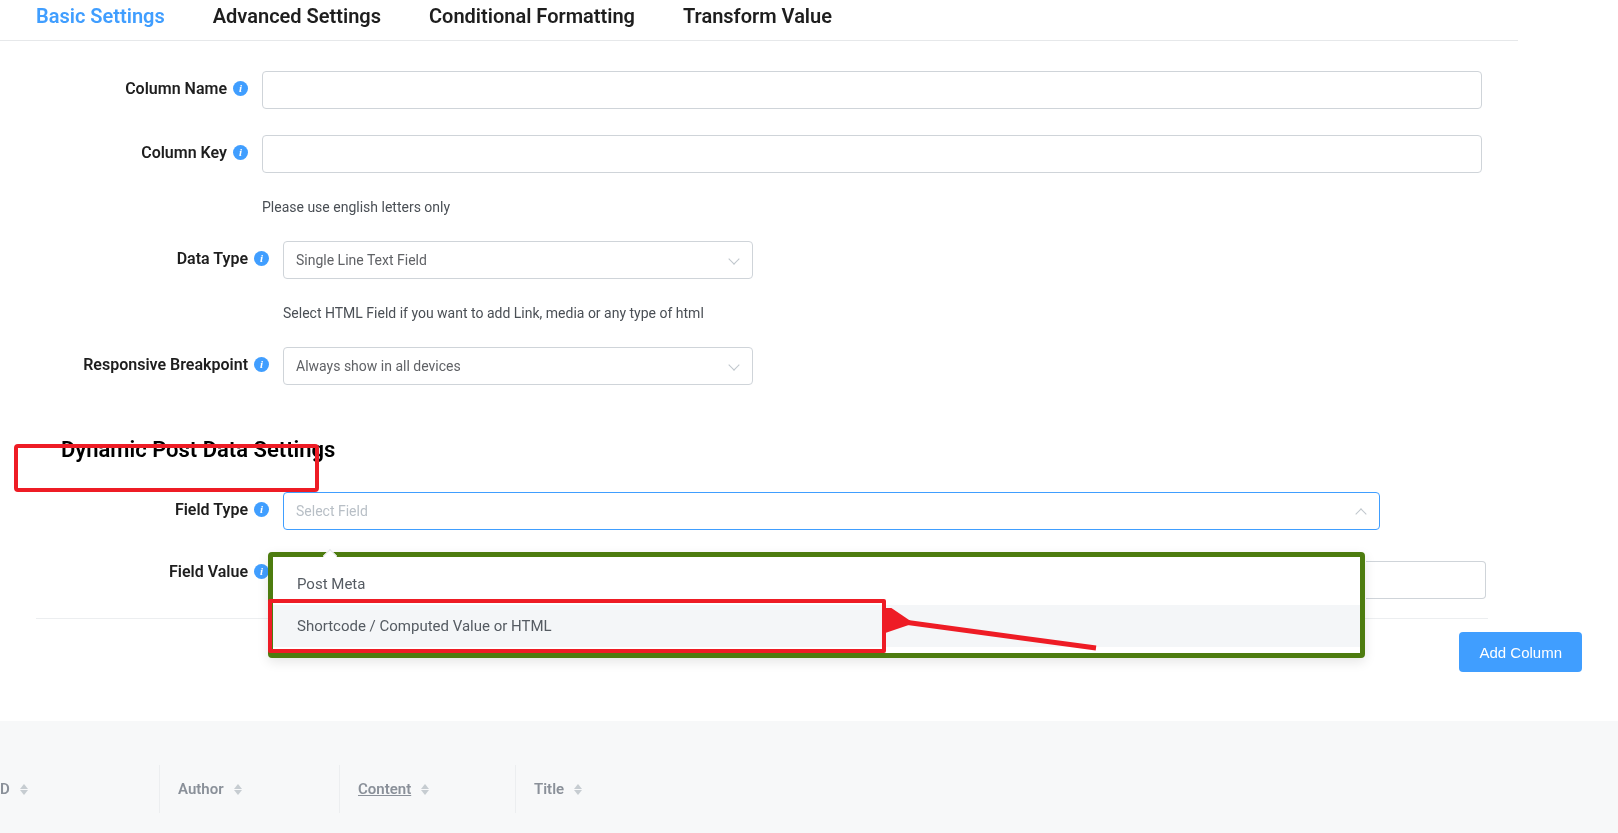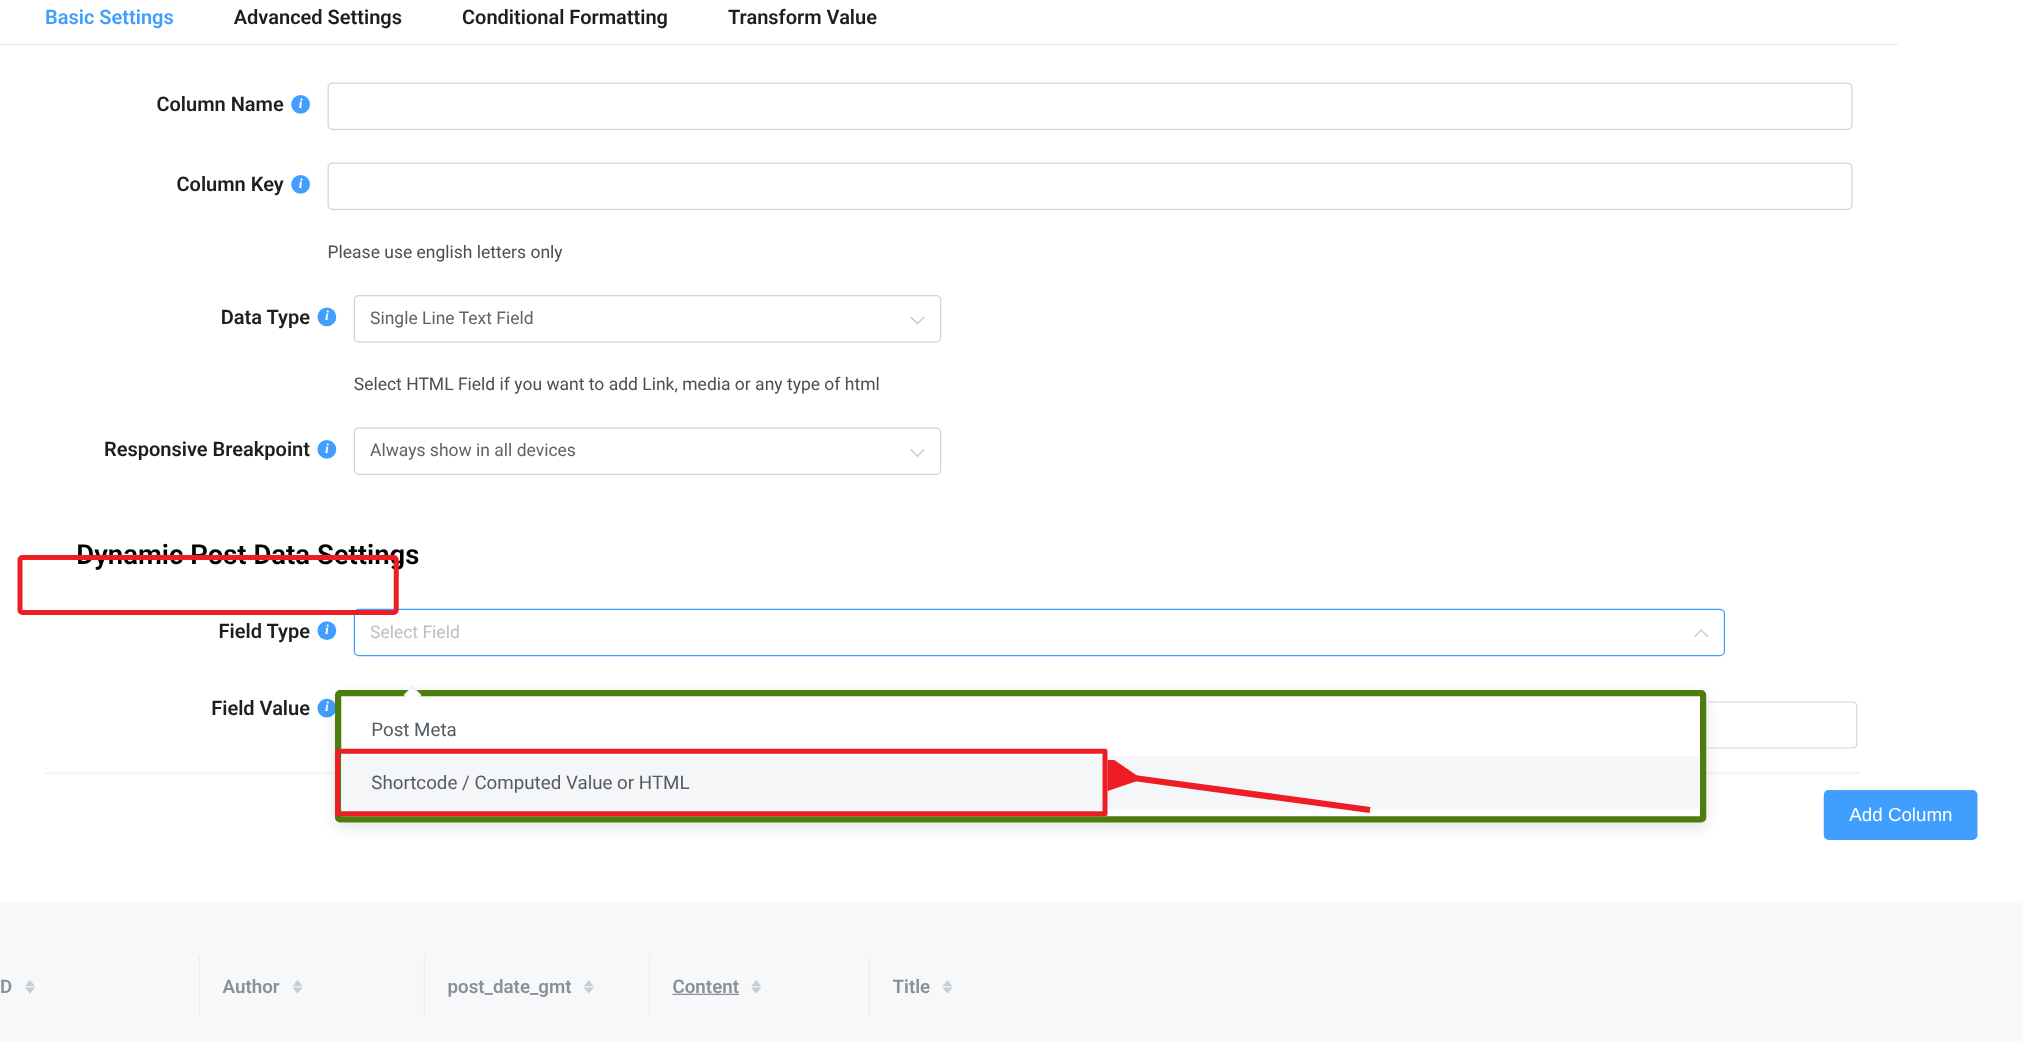--- a/index.html
+++ b/index.html
@@ -18,21 +18,21 @@
     left:0; top:0;
     width:1518px;
     background:#fff;
   }
   .tabs {
     display:flex;
     gap:48px;
     padding:4px 36px 12px 36px;
     border-bottom:1px solid #e6e8ea;
     font-weight:600;
-    font-size:16px;
+    font-size:20px;
   }
   .tab { color:#1e1e1e; cursor:pointer; }
   .tab.active { color:#409eff; }
   .form { padding:30px 36px 0 53px; }
   .row {
     display:flex;
     align-items:flex-start;
     margin-bottom:26px;
   }
   .label-cell {
@@ -381,27 +381,20 @@
           <span class="b"></span>
         </span>
     </div>
     <div class="th c1">
       <span>Author</span>
       <span class="sort">
           <span class="t"></span>
           <span class="b"></span>
         </span>
     </div>
-    <div class="th c3">
-      <span>post_date_gmt</span>
-      <span class="sort">
-          <span class="t"></span>
-          <span class="b"></span>
-        </span>
-    </div>
     <div class="th c4">
       <span>Content</span>
       <span class="sort">
           <span class="t"></span>
           <span class="b"></span>
         </span>
     </div>
     <div class="th c5">
       <span>Title</span>
       <span class="sort">

